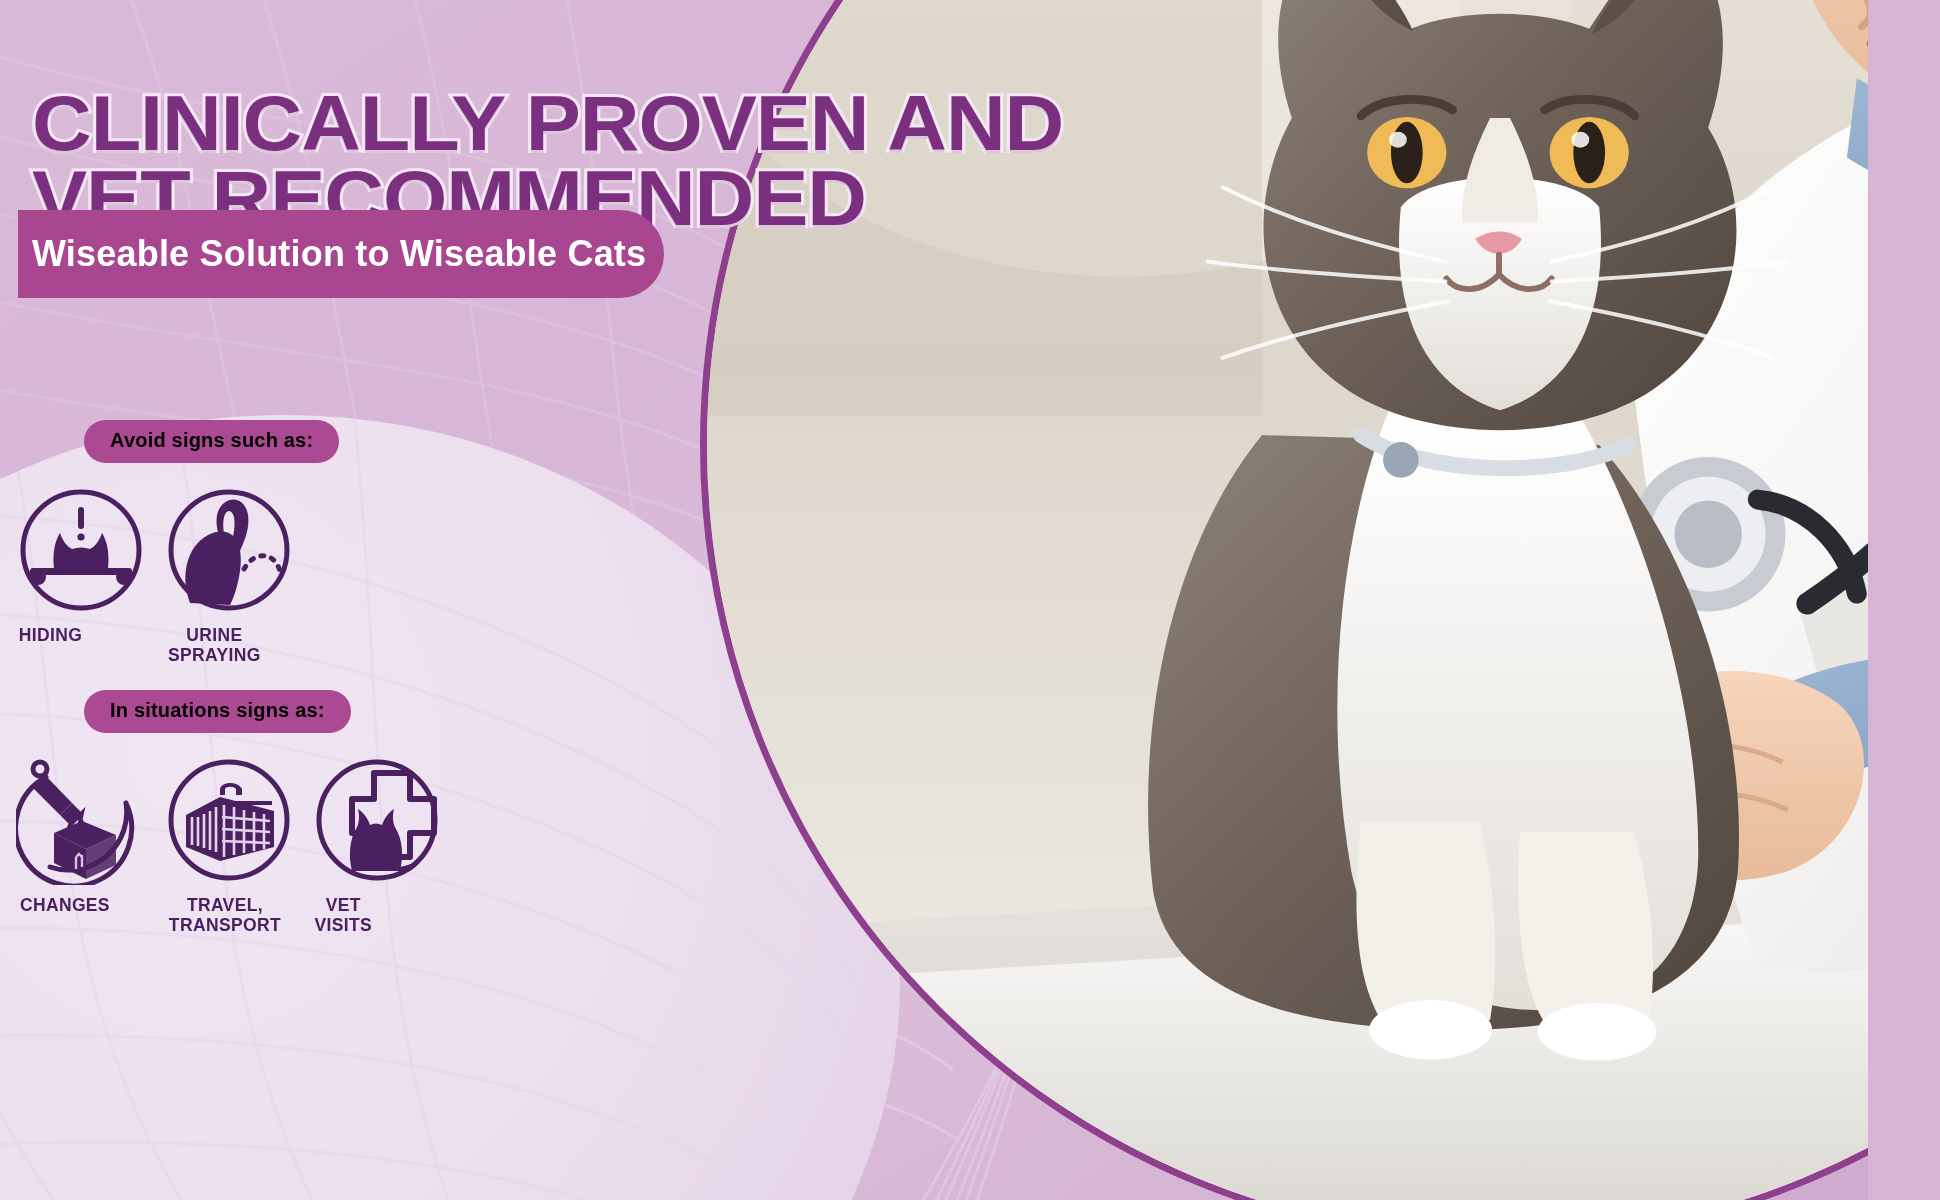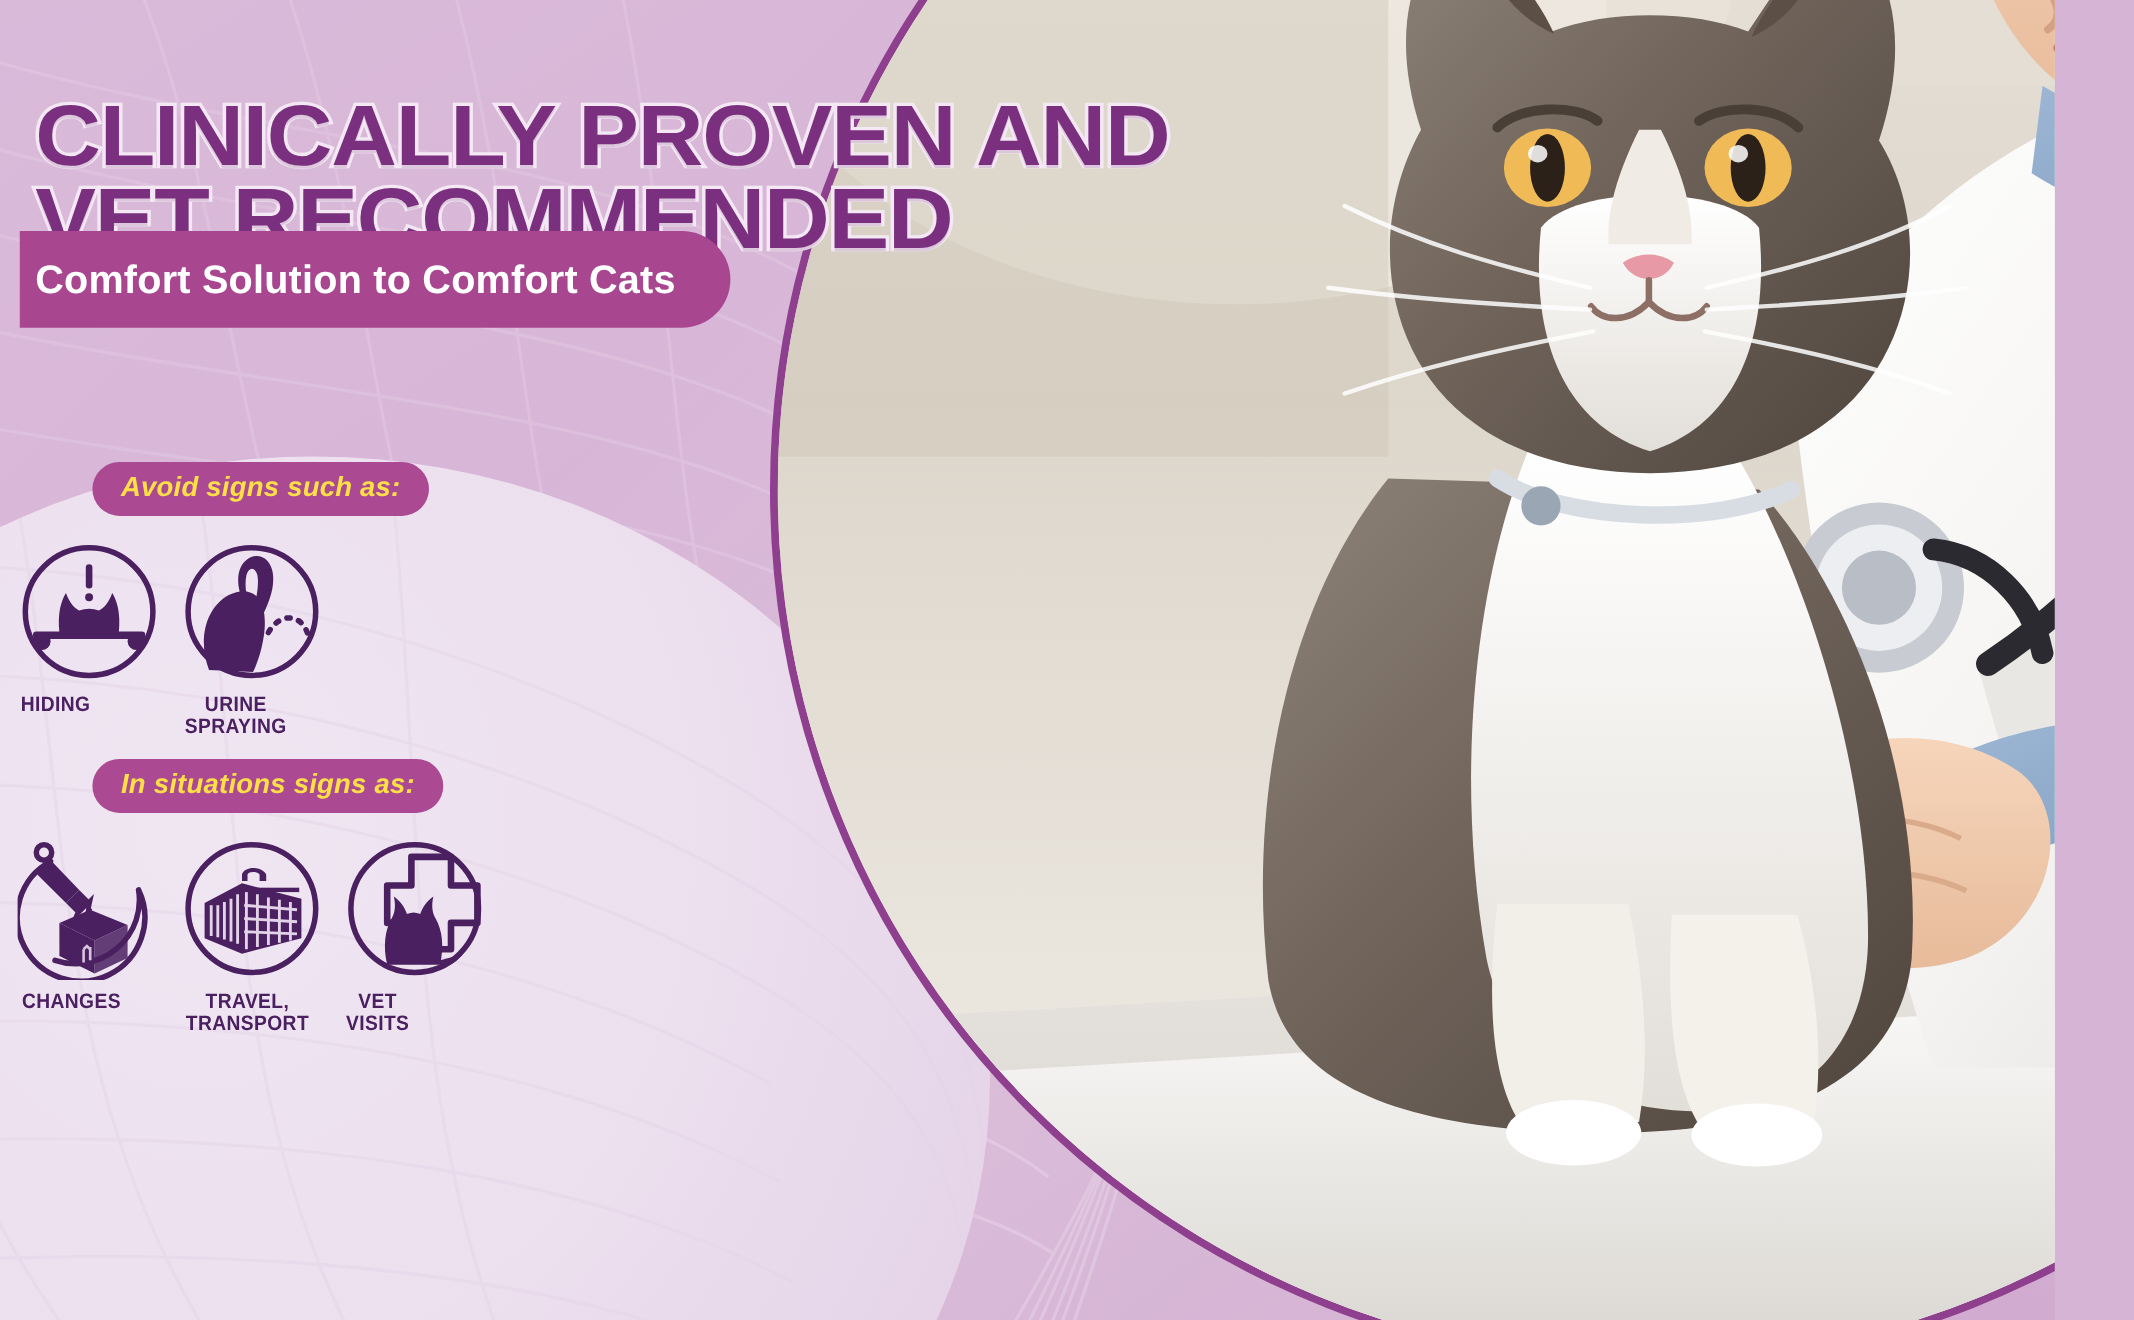--- a/index.html
+++ b/index.html
@@ -79,27 +79,26 @@
   }
 
   
   .section{position:absolute;left:0;width:640px;}
   .sec-signs{top:420px;}
   .sec-situations{top:690px;}
 
   .pill{
     display:inline-block;
     background:#ab4a92;
-    color:#fde047;
-    font-size:25px;font-weight:bold;
+    color:#000000;
+    font-size:20px;font-weight:bold;
     border-radius:26px;
     padding:9px 26px 11px 26px;
     margin-left:84px;
     letter-spacing:.2px;
-    font-style:italic;
   }
 
   .icon-row{
     display:flex;
     margin-top:22px;
     padding-left:16px;
   }
   .icon-cell{
     width:148px;
     display:flex;flex-direction:column;align-items:flex-start;
@@ -317,21 +316,21 @@
         <path d="M660 790 C 720 830, 860 835, 930 800" stroke="#d8dde4" stroke-width="16" fill="none" stroke-linecap="round"></path>
         <circle cx="700" cy="815" r="18" fill="#9aa6b4"></circle>
       </svg>
     </div>
   </div>
 
   <h1 class="headline">CLINICALLY PROVEN AND
 VET RECOMMENDED</h1>
 
   <div class="subtitle">
-    <span class="subtitle-text">Comfort Solution to Comfort Cats</span>
+    <span class="subtitle-text">Wiseable Solution to Wiseable Cats</span>
   </div>
 
   <div class="section sec-signs">
     <div class="pill">Avoid signs such as:</div>
     <div class="icon-row">
 
       <div class="icon-cell">
         <div class="icon-circle">
           <svg viewBox="0 0 130 130" xmlns="http://www.w3.org/2000/svg">
             <circle cx="65" cy="65" r="58" fill="none" stroke="#4a2060" stroke-width="5"></circle>

